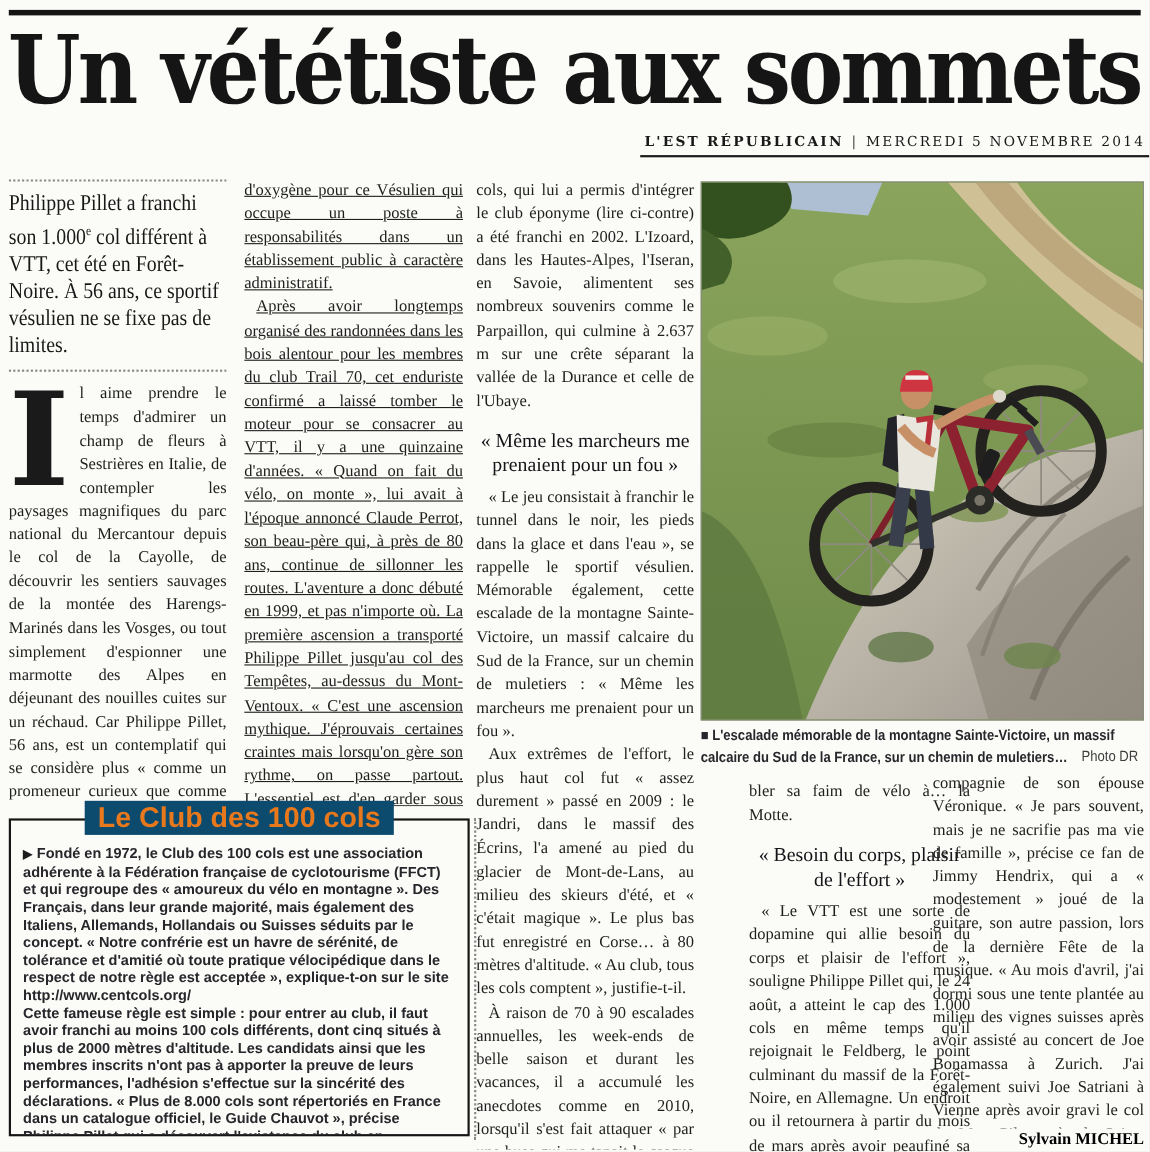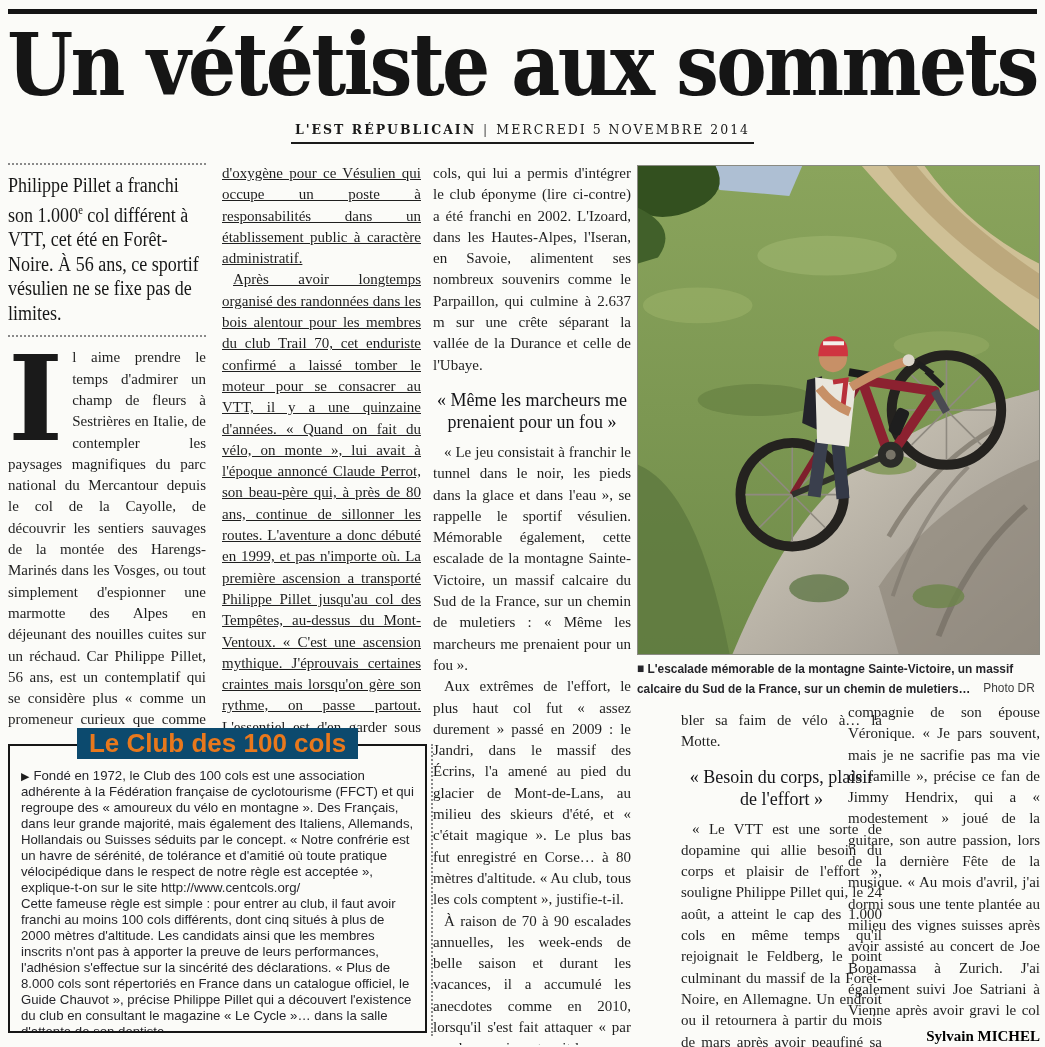--- a/index.html
+++ b/index.html
@@ -8,21 +8,21 @@
     background:#fbfbf8;overflow:hidden;
     font-family:"Liberation Serif",serif;color:#1f1f1f;
   }
   .top-rule{position:absolute;left:8px;top:9px;width:1029px;height:5px;background:#141414;}
   .headline{
     position:absolute;top:14px;left:-72px;width:1188px;margin:0;
     text-align:center;white-space:nowrap;
     font-family:"DejaVu Serif",serif;font-weight:700;font-size:86px;letter-spacing:-3px;color:#151515;
     transform:scaleX(0.88);transform-origin:center top;
   }
-  .kicker{position:absolute;top:120px;left:0;width:1045px;text-align:center;}
+  .kicker{position:absolute;top:120px;left:0;width:1045px;text-align:right;}
   .kicker-inner{
     display:inline-block;border-bottom:2px solid #1a1a1a;padding:0 4px 5px;
     font-family:"DejaVu Serif",serif;font-size:12.5px;letter-spacing:2px;color:#191919;
   }
   .kicker-inner .pub{font-weight:700;}
   .kicker-inner .sep{margin:0 7px;color:#444;font-weight:400;}
   .kicker-inner .date{font-weight:400;}
 
   .col{position:absolute;overflow:hidden;}
   .col1{left:8px;top:163px;width:198px;height:570px;}
@@ -76,21 +76,21 @@
     position:absolute;left:8px;top:728px;width:419px;text-align:center;z-index:2;
   }
   .club-title span{
     display:inline-block;background:#0c4a6e;padding:0 12px;
     font-family:"Liberation Sans",sans-serif;font-weight:700;font-size:26px;color:#e8781c;
   }
   .club-body{
     position:absolute;left:8px;top:744px;width:419px;height:289px;z-index:1;
     border:2px solid #161616;box-sizing:border-box;
     padding:22px 11px 6px;overflow:hidden;
-    font-family:"Liberation Sans",sans-serif;font-size:13.2px;line-height:16px;color:#26262b;
+    font-family:"Liberation Sans",sans-serif;font-size:13.2px;line-height:16px;color:#26262b;font-weight:bold;
   }
   .club-body p{margin:0;}
   .club-bullet{color:#1c1c1c;margin-right:4px;font-size:11px;}
   .vsep{position:absolute;left:431px;top:744px;height:292px;border-left:2px dotted #8a8a8a;}
 </style>
 </head>
 <body>
 
 <div class="page">
 

